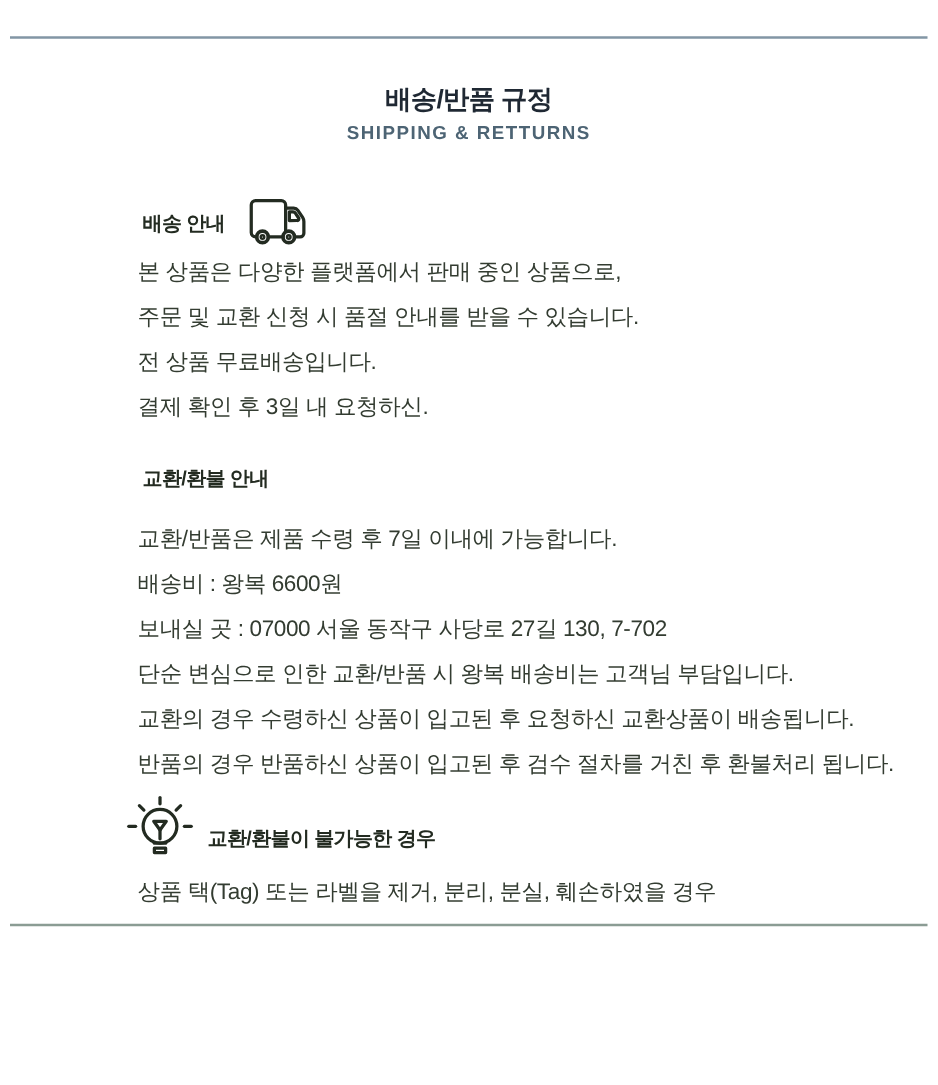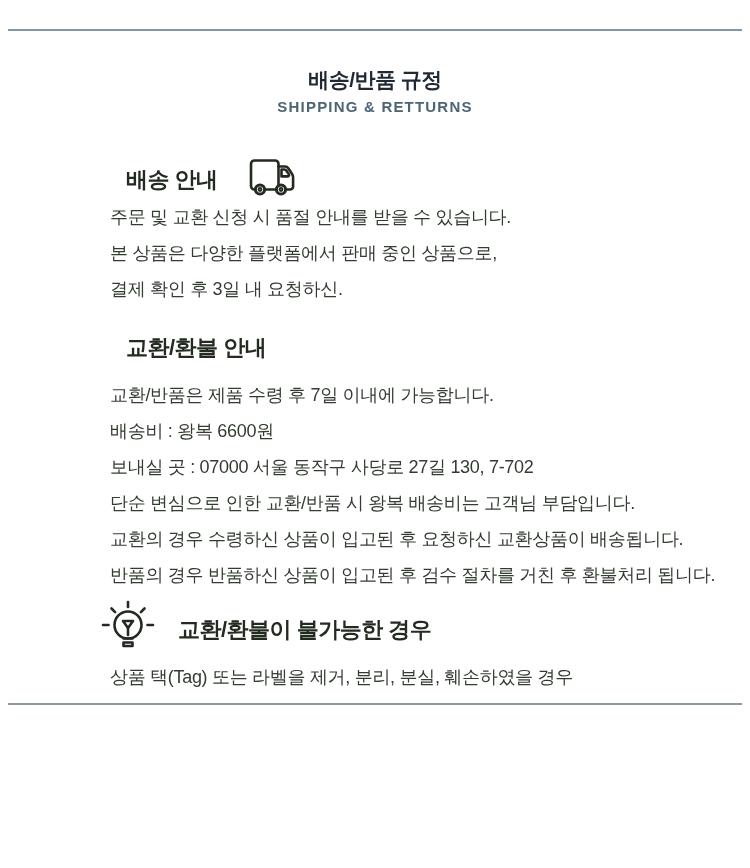--- a/index.html
+++ b/index.html
@@ -42,22 +42,22 @@
 
   section.sec1 { margin-top: 44px; }
   section.sec2 { margin-top: 35px; }
   section.sec3 { margin-top: 7px; }
 
   .head-row { display: flex; align-items: center; gap: 14px; height: 40px; }
   .sec3 .head-row { margin-left: -12px; gap: 4px; height: 60px; }
   .sec3 .head-row h2 { margin-top: 16px; }
 
   h2.sec-heading {
-    margin: 16px;
-    font-size: 22px;
+    margin: 4px;
+    font-size: 16px;
     font-weight: 700;
     color: #232b21;
     letter-spacing: -0.5px;
     line-height: 26px;
   }
 
   .lines { margin-top: 6px; }
   .sec2 .lines { margin-top: 23px; }
 
   p.line {
@@ -94,22 +94,23 @@
             <path d="M30.5 9.5 h6.5 a4 4 0 0 1 3.3 1.8 l3.8 5.6 a6 6 0 0 1 1 3.3 v9.3 a3 3 0 0 1 -3 3 h-11.6"></path>
             <path d="M33.5 12.5 h3 a2.2 2.2 0 0 1 1.8 1 l2.6 3.9 a1.3 1.3 0 0 1 -1.1 2 h-6.3 z"></path>
             <circle cx="12" cy="32.5" r="4.6" fill="#ffffff" stroke-width="3"></circle>
             <circle cx="33" cy="32.5" r="4.6" fill="#ffffff" stroke-width="3"></circle>
             <circle cx="12" cy="32.5" r="1.4" stroke-width="2"></circle>
             <circle cx="33" cy="32.5" r="1.4" stroke-width="2"></circle>
           </svg>
         </span>
       </div>
       <div class="lines">
+        <p class="line">본 상품은 다양한 플랫폼에서 판매 중인 상품으로,</p>
         <p class="line">주문 및 교환 신청 시 품절 안내를 받을 수 있습니다.</p>
-        <p class="line">본 상품은 다양한 플랫폼에서 판매 중인 상품으로,</p>
+        <p class="line">전 상품 무료배송입니다.</p>
         <p class="line">결제 확인 후 3일 내 요청하신.</p>
       </div>
     </section>
 
     <section class="sec2">
       <h2 class="sec-heading">교환/환불 안내</h2>
       <div class="lines">
         <p class="line">교환/반품은 제품 수령 후 7일 이내에 가능합니다.</p>
         <p class="line">배송비 : 왕복 6600원</p>
         <p class="line">보내실 곳 : 07000 서울 동작구 사당로 27길 130, 7-702</p>

